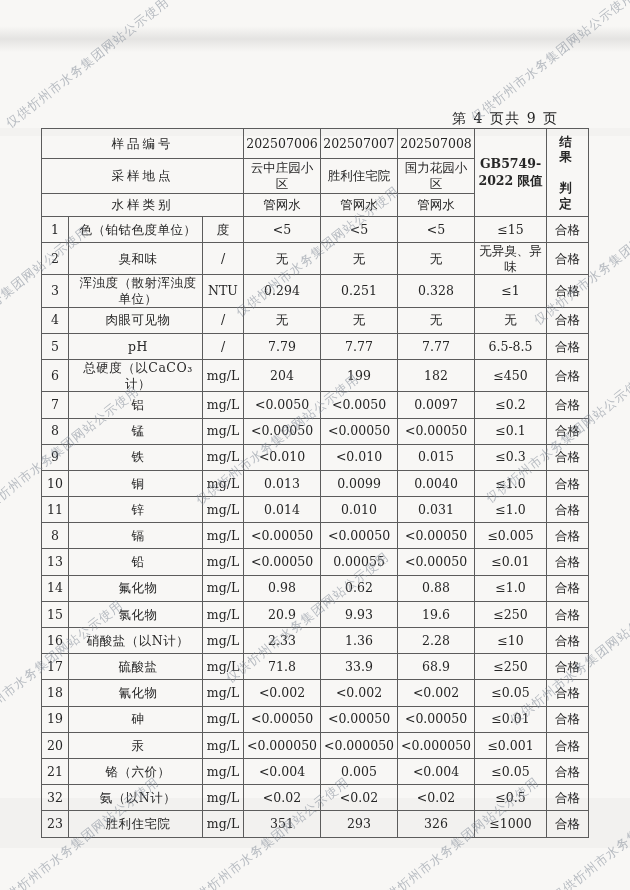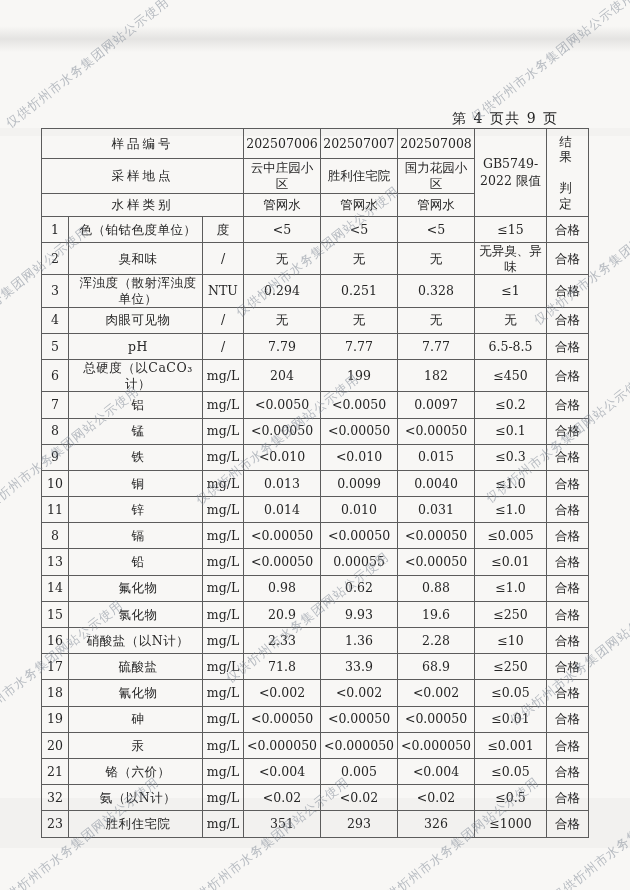--- a/index.html
+++ b/index.html
@@ -56,21 +56,21 @@
     font-size:12.5px; color:#262626; padding:0 2px;
     line-height:1.25; overflow:hidden;
   }
   tr.h1 th, tr.h1 td { height:29px; }
   tr.h2 th, tr.h2 td { height:34px; }
   tr.h3 th, tr.h3 td { height:22px; }
   tr.body-row td { height:25.2px; }
   .lab { letter-spacing:3px; }
   .item-cell { text-align:right; padding-left:7px !important; letter-spacing:0.5px; }
   .span-cell { }
-  .span-cell .l1, .span-cell .l2 { display:block; }
+  .span-cell .l1, .span-cell .l2 { display:block;font-weight:bold; }
   .span-cell .l1 { margin-bottom:1px; }
   .result-h .l1 { margin-bottom:15px; letter-spacing:4px; }
   .result-h .l2 { letter-spacing:4px; }
 </style>
 </head>
 <body>
 
 <div class="page">
 
   <div class="scan-band band-a"></div>

